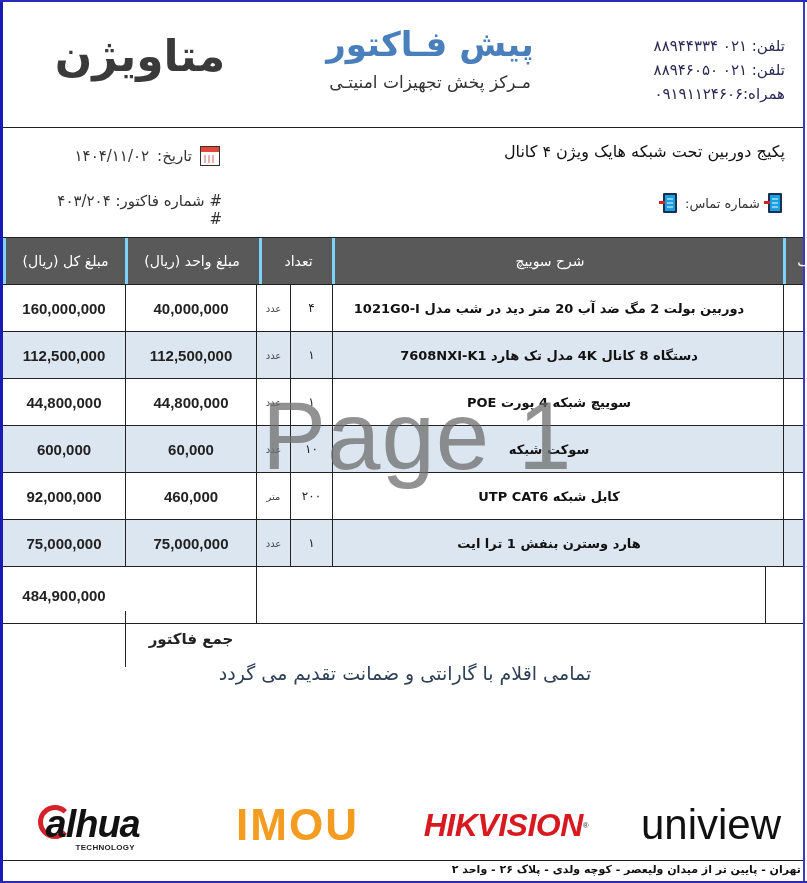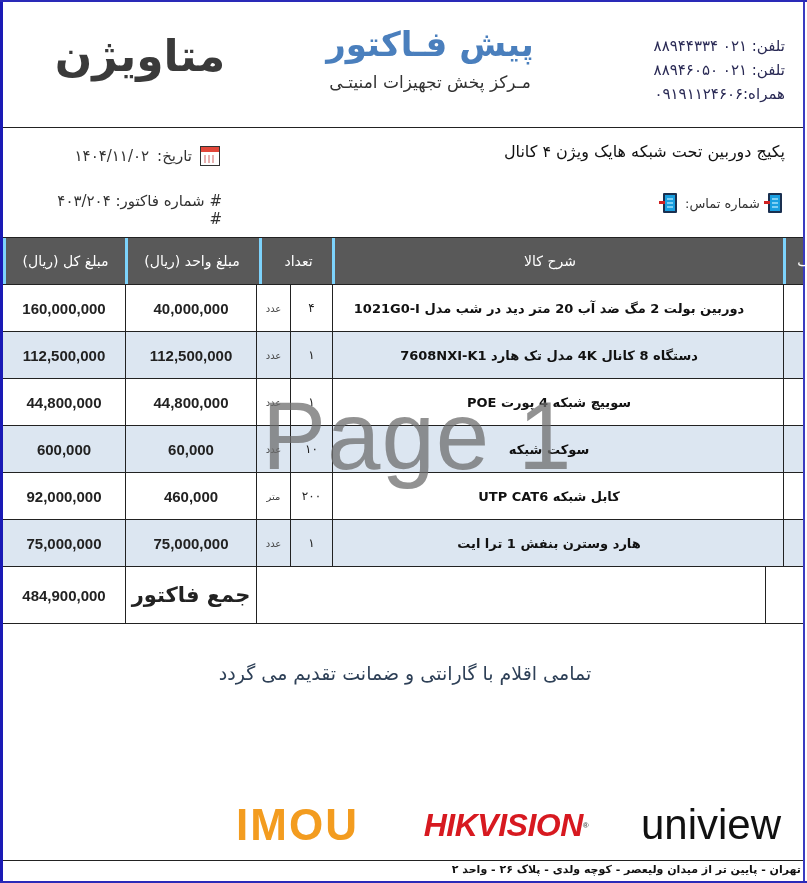--- a/index.html
+++ b/index.html
@@ -53,21 +53,21 @@
   .head .cell { color: #fff; font-size: 14px; border-left: 3px solid #7dd3fc; }
   .c-idx { left: 780px; width: 57px; text-align: center; }
   .c-desc { left: 329px; width: 433px; font-weight: bold; font-size: 13px; color: #111; }
   .c-qty { left: 287px; width: 42px; font-size: 12px; }
   .c-unit { left: 253px; width: 34px; font-size: 10px; color: #444; }
   .c-uprice { left: 122px; width: 131px; font-weight: bold; font-size: 15px; font-family: "Liberation Sans", sans-serif; }
   .c-total { left: 0; width: 122px; font-weight: bold; font-size: 15px; font-family: "Liberation Sans", sans-serif; border-left: none; }
   .head .c-qtyall { left: 256px; width: 76px; }
   .c-idx-text { font-size: 13px; font-weight: bold; }
   .row.total { height: 57px; }
-  .row.total .c-label { left: 122px; width: 131px; font-weight: bold; font-size: 21px; }
+  .row.total .c-label { left: 122px; width: 131px; font-weight: bold; font-size: 15px; margin-top: 44px; }
   .row.total .c-empty1 { left: 253px; width: 509px; }
   .row.total .c-empty2 { left: 762px; width: 38px; }
 
   .watermark { position: absolute; left: 262px; top: 388px; font-family: "Liberation Sans", sans-serif;
                font-size: 96px; color: rgba(110,110,110,0.75); letter-spacing: 1px; pointer-events: none; line-height: 1; }
 
   .warranty { position: absolute; left: 180px; top: 662px; width: 450px; text-align: center; direction: rtl;
               font-size: 19px; color: #2e4057; }
 
   
@@ -126,21 +126,21 @@
   </div>
   <div class="invoice-no">
     <span># شماره فاکتور:</span>
     <span>۴۰۳/۲۰۴ #</span>
   </div>
   <div class="info-line"></div>
 
   <div class="tbl">
     <div class="row head" style="top:0">
       <div class="cell c-idx">ردیف</div>
-      <div class="cell c-desc" style="font-weight:normal;font-size:14px;color:#fff">شرح کالا</div>
+      <div class="cell c-desc" style="font-weight:normal;font-size:14px;color:#fff">شرح سوییچ</div>
       <div class="cell c-qtyall">تعداد</div>
       <div class="cell c-uprice" style="font-weight:normal;font-size:14px;font-family:'DejaVu Sans',sans-serif">مبلغ واحد (ریال)</div>
       <div class="cell c-total" style="font-weight:normal;font-size:14px;font-family:'DejaVu Sans',sans-serif">مبلغ کل (ریال)</div>
     </div>
 
     <div class="row" style="top:47px">
       <div class="cell c-idx c-idx-text">۱</div>
       <div class="cell c-desc">دوربین بولت 2 مگ ضد آب 20 متر دید در شب مدل 1021G0-I</div>
       <div class="cell c-qty">۴</div>
       <div class="cell c-unit">عدد</div>
@@ -199,20 +199,27 @@
       <div class="cell c-label">جمع فاکتور</div>
       <div class="cell c-total">484,900,000</div>
     </div>
   </div>
 
   <div class="watermark">Page 1</div>
 
   <div class="warranty">تمامی اقلام با گارانتی و ضمانت تقدیم می گردد</div>
 
   <div class="logos">
+    <div class="logo logo-dahua">
+      <div class="dahua-wrap">
+        <div class="dahua-ring"></div>
+        <div class="dahua-text">alhua</div>
+        <div class="dahua-sub">TECHNOLOGY</div>
+      </div>
+    </div>
     <div class="logo logo-imou">IMOU</div>
     <div class="logo logo-hik">
       <span>HIKVISION</span>
         <sup>®</sup>
     </div>
     <div class="logo logo-uniview">uniview</div>
   </div>
 
   <div class="addr-line"></div>
   <div class="address">تهران - پایین تر از میدان ولیعصر - کوچه ولدی - پلاک ۲۶ - واحد ۲</div>

